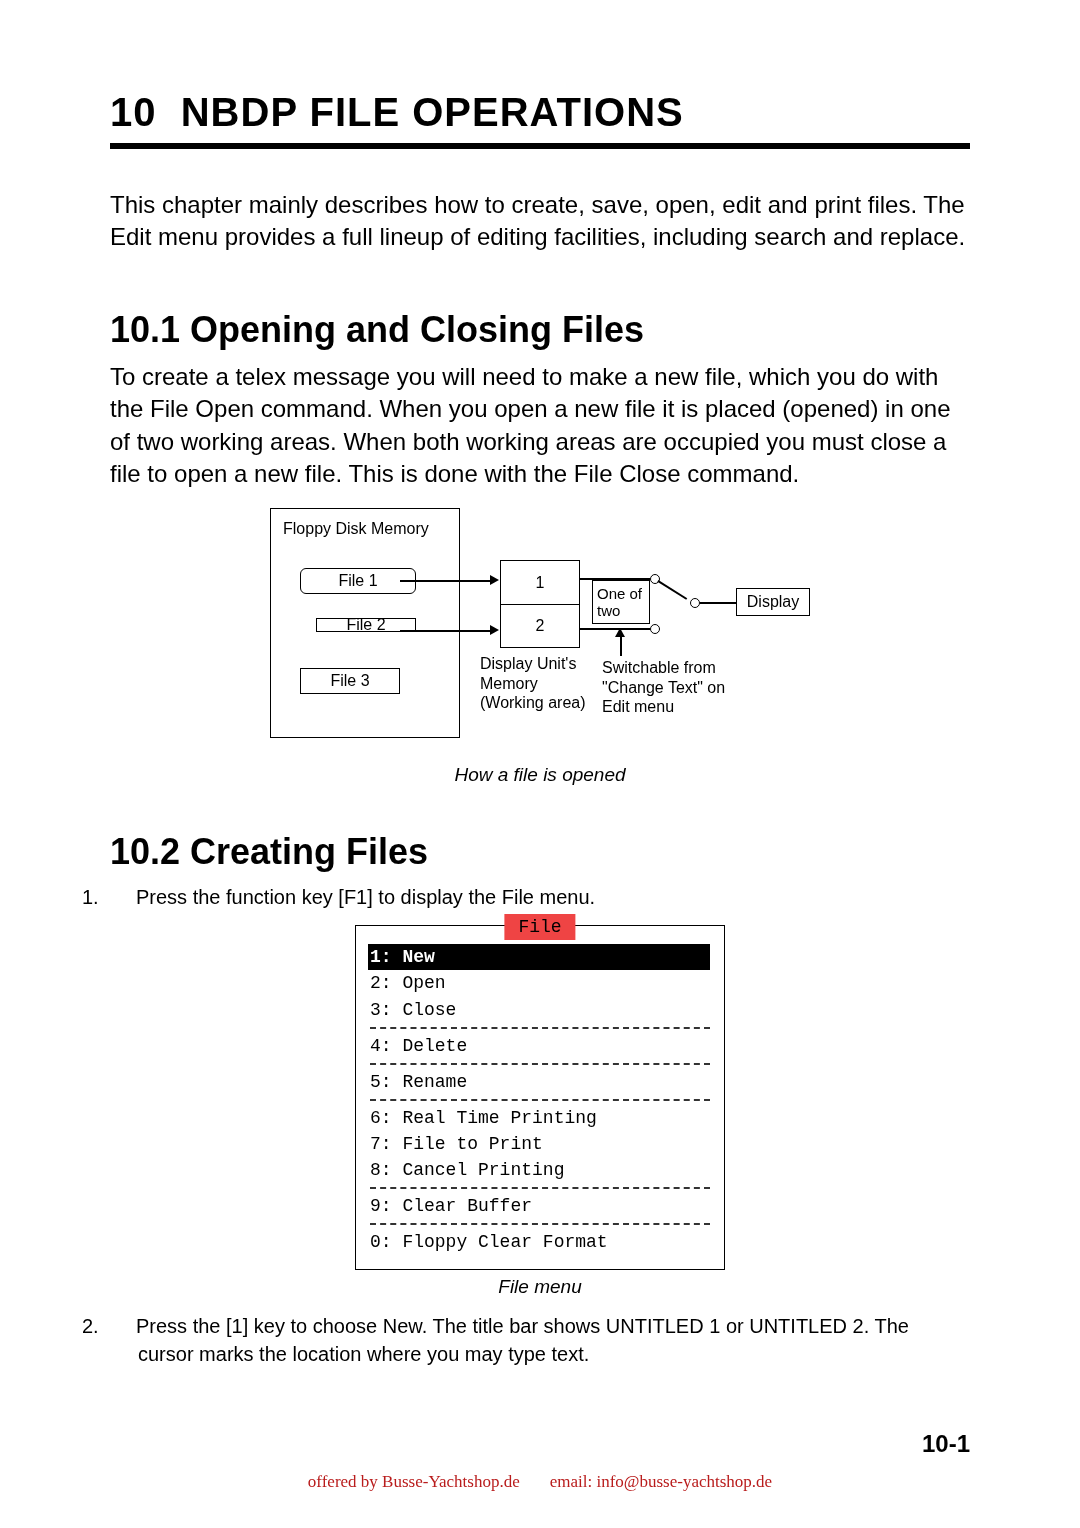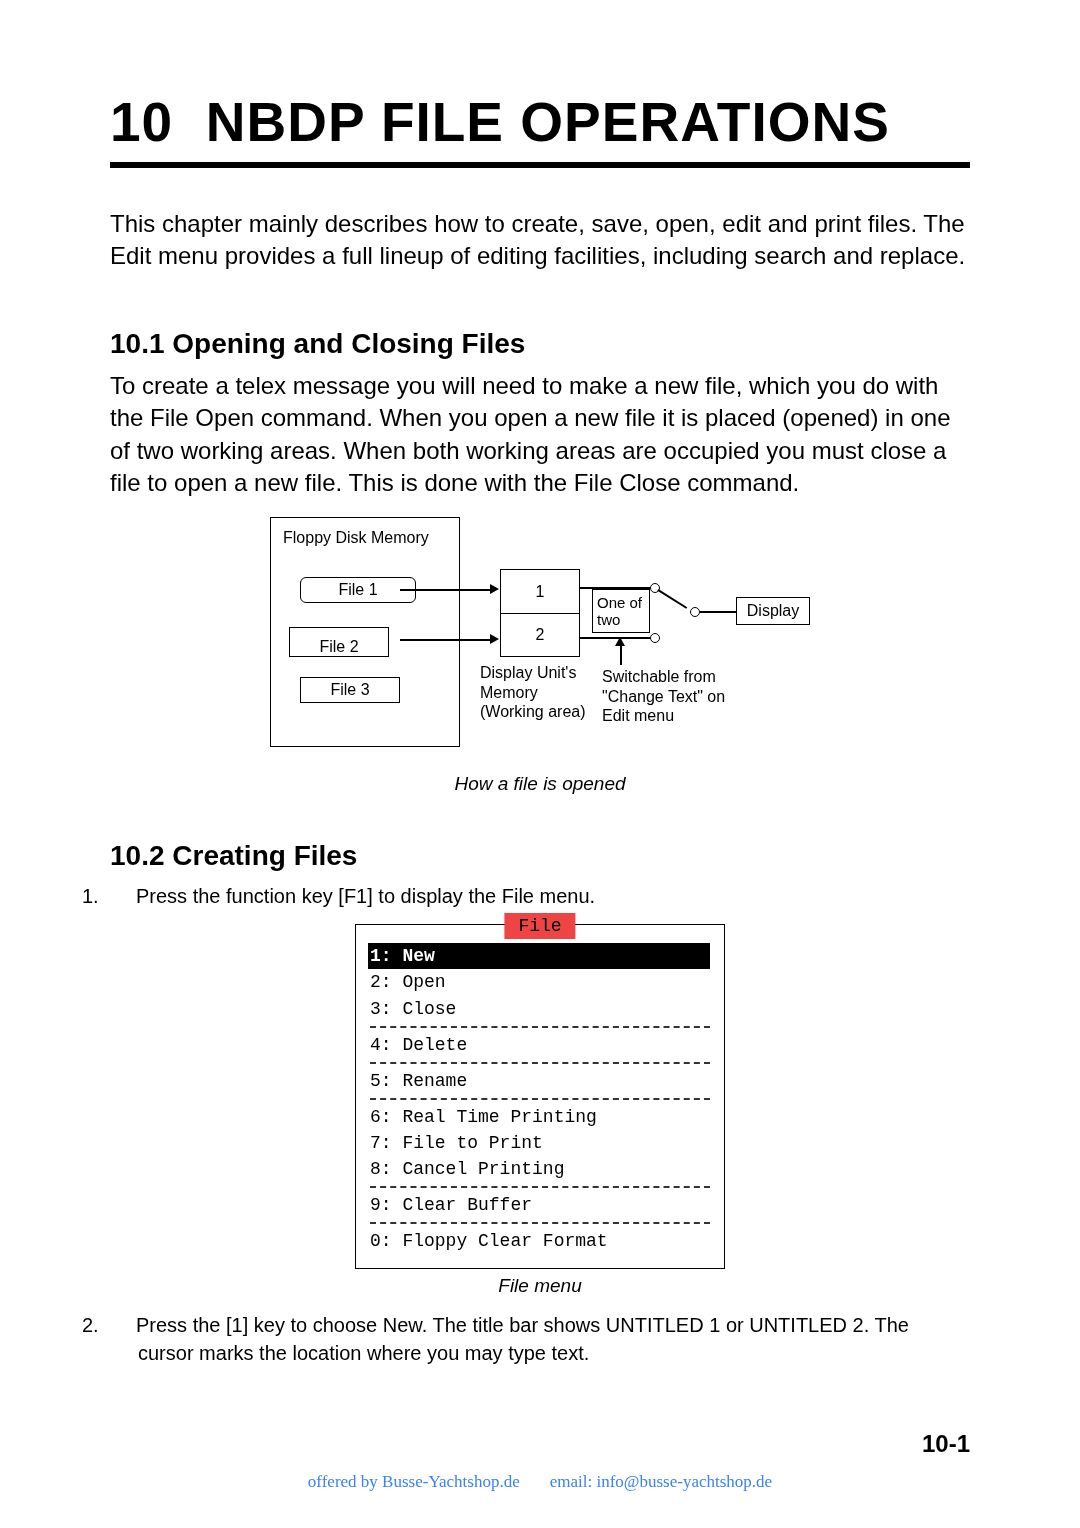--- a/index.html
+++ b/index.html
@@ -11,37 +11,37 @@
     width: 1080px;
   }
   .page {
     padding: 90px 110px 60px 110px;
     box-sizing: border-box;
     width: 1080px;
     position: relative;
     min-height: 1528px;
   }
   .chapter-title {
-    font-size: 55px;
+    font-size: 40px;
     font-weight: bold;
     letter-spacing: 1px;
     margin-bottom: 8px;
   }
   .chapter-rule {
     border: none;
     border-top: 6px solid #000;
     margin: 0 0 40px 0;
   }
   .intro {
     font-size: 24px;
     line-height: 1.35;
     margin-bottom: 55px;
   }
   .section-title {
-    font-size: 28px;
+    font-size: 36px;
     font-weight: bold;
     margin-bottom: 10px;
   }
   .section-body {
     font-size: 24px;
     line-height: 1.35;
     margin-bottom: 18px;
   }
   .caption {
     font-style: italic;
@@ -176,21 +176,21 @@
     font-weight: bold;
   }
   .footer {
     position: absolute;
     bottom: 36px;
     left: 0;
     width: 100%;
     text-align: center;
     font-family: Georgia, "Times New Roman", serif;
     font-size: 17px;
-    color: #3b82f6;
+    color: #b91c1c;
   }
   .footer .gap {
     display: inline-block;
     width: 30px;
   }
 </style>
 </head>
 <body>
 
 <div class="page">
@@ -207,21 +207,21 @@
 
   <div class="diagram1">
 
     <div class="box" style="left:0;top:0;width:190px;height:230px;justify-content:flex-start;align-items:flex-start;padding:10px 12px;">
       <div class="label" style="position:static;">Floppy Disk Memory</div>
     </div>
 
     <div class="box" style="left:30px;top:60px;width:116px;height:26px;border-radius:6px;">
         <span>File 1</span>
       </div>
-    <div class="box" style="left:19px;top:110px;width:100px;height:30px;align-items:flex-end;">
+    <div class="box" style="left:46px;top:110px;width:100px;height:14px;">
         <span>File 2</span>
       </div>
     <div class="box" style="left:30px;top:160px;width:100px;height:26px;">
         <span>File 3</span>
       </div>
 
     <div class="box" style="left:230px;top:52px;width:80px;height:88px;flex-direction:column;">
       <div style="flex:1;border-bottom:1.5px solid #000;width:100%;display:flex;align-items:center;justify-content:center;">
           <span>1</span>
         </div>

